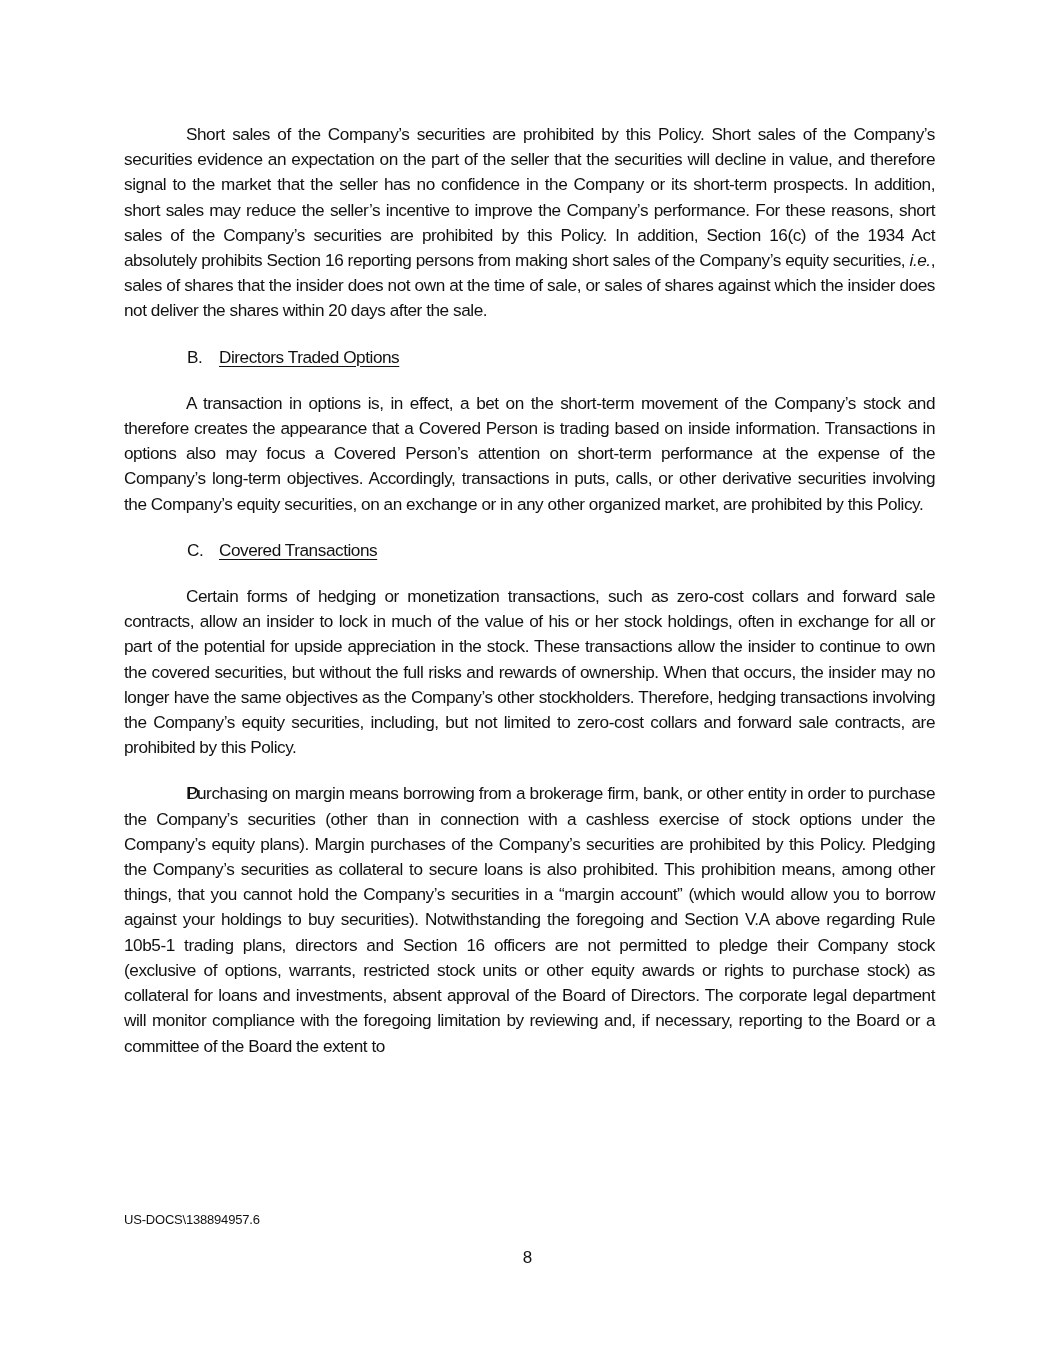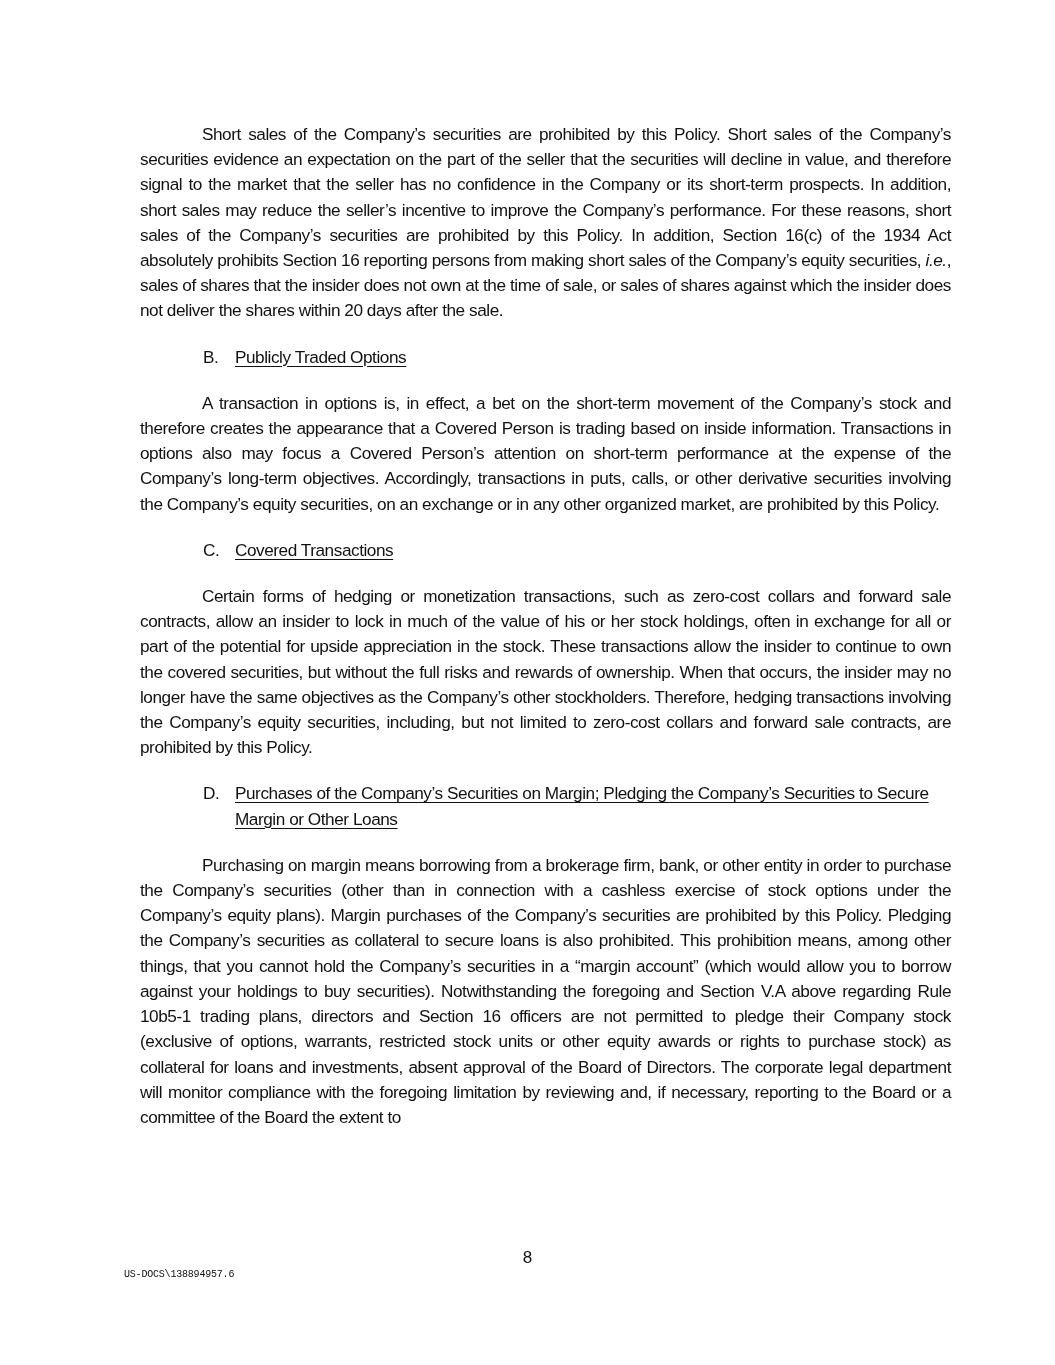--- a/index.html
+++ b/index.html
@@ -10,21 +10,21 @@
     body {
       width: 1055px;
       height: 1365px;
       position: relative;
       overflow: hidden;
       color: #111111;
       font-family: "Liberation Sans", sans-serif;
     }
     .page {
       position: absolute;
-      left: 140px;
+      left: 124px;
       top: 122px;
       width: 811px;
     }
     .para {
       font-size: 17.2px;
       line-height: 25.2px;
       text-align: justify;
       text-indent: 62px;
       margin: 0;
       letter-spacing: -0.45px;
@@ -54,47 +54,46 @@
       left: 0;
       width: 1055px;
       top: 1248px;
       text-align: center;
       font-size: 17px;
       font-family: "Liberation Sans", sans-serif;
     }
     .doc-id {
       position: absolute;
       left: 124px;
-      top: 1269px;
-      font-size: 10px;
-      font-family: Liberation Mono, monospace;
+      top: 1212px;
+      font-size: 13px;
+      font-family: Liberation Sans, sans-serif;
       letter-spacing: -0.2px;
     }
   </style>
 </head>
 <body>
 
 <div class="page">
 
   <p class="para"><span>Short sales of the Company’s securities are prohibited by this Policy. Short sales of the Company’s securities evidence an expectation on the part of the seller that the securities will decline in value, and therefore signal to the market that the seller has no confidence in the Company or its short-term prospects. In addition, short sales may reduce the seller’s incentive to improve the Company’s performance. For these reasons, short sales of the Company’s securities are prohibited by this Policy. In addition, Section 16(c) of the 1934 Act absolutely prohibits Section 16 reporting persons from making short sales of the Company’s equity securities, </span><em>i.e.</em><span>, sales of shares that the insider does not own at the time of sale, or sales of shares against which the insider does not deliver the shares within 20 days after the sale.</span></p>
 
   <div class="heading">
     <span class="letter">B.</span>
-    <span class="title">Publicly Traded Options</span>
+    <span class="title">Directors Traded Options</span>
   </div>
   <p class="para">A transaction in options is, in effect, a bet on the short-term movement of the Company’s stock and therefore creates the appearance that a Covered Person is trading based on inside information. Transactions in options also may focus a Covered Person’s attention on short-term performance at the expense of the Company’s long-term objectives. Accordingly, transactions in puts, calls, or other derivative securities involving the Company’s equity securities, on an exchange or in any other organized market, are prohibited by this Policy.</p>
 
   <div class="heading">
     <span class="letter">C.</span>
     <span class="title">Covered Transactions</span>
   </div>
   <p class="para">Certain forms of hedging or monetization transactions, such as zero-cost collars and forward sale contracts, allow an insider to lock in much of the value of his or her stock holdings, often in exchange for all or part of the potential for upside appreciation in the stock. These transactions allow the insider to continue to own the covered securities, but without the full risks and rewards of ownership. When that occurs, the insider may no longer have the same objectives as the Company’s other stockholders. Therefore, hedging transactions involving the Company’s equity securities, including, but not limited to zero-cost collars and forward sale contracts, are prohibited by this Policy.</p>
 
   <div class="heading">
     <span class="letter">D.</span>
-    <span class="title">Purchases of the Company’s Securities on Margin; Pledging the Company’s Securities to Secure Margin or Other Loans</span>
   </div>
   <p class="para">Purchasing on margin means borrowing from a brokerage firm, bank, or other entity in order to purchase the Company’s securities (other than in connection with a cashless exercise of stock options under the Company’s equity plans). Margin purchases of the Company’s securities are prohibited by this Policy. Pledging the Company’s securities as collateral to secure loans is also prohibited. This prohibition means, among other things, that you cannot hold the Company’s securities in a “margin account” (which would allow you to borrow against your holdings to buy securities). Notwithstanding the foregoing and Section V.A above regarding Rule 10b5-1 trading plans, directors and Section 16 officers are not permitted to pledge their Company stock (exclusive of options, warrants, restricted stock units or other equity awards or rights to purchase stock) as collateral for loans and investments, absent approval of the Board of Directors. The corporate legal department will monitor compliance with the foregoing limitation by reviewing and, if necessary, reporting to the Board or a committee of the Board the extent to</p>
 
 </div>
 
 <div class="page-number">8</div>
 <div class="doc-id">US-DOCS\138894957.6</div>
 
 </body></html>

